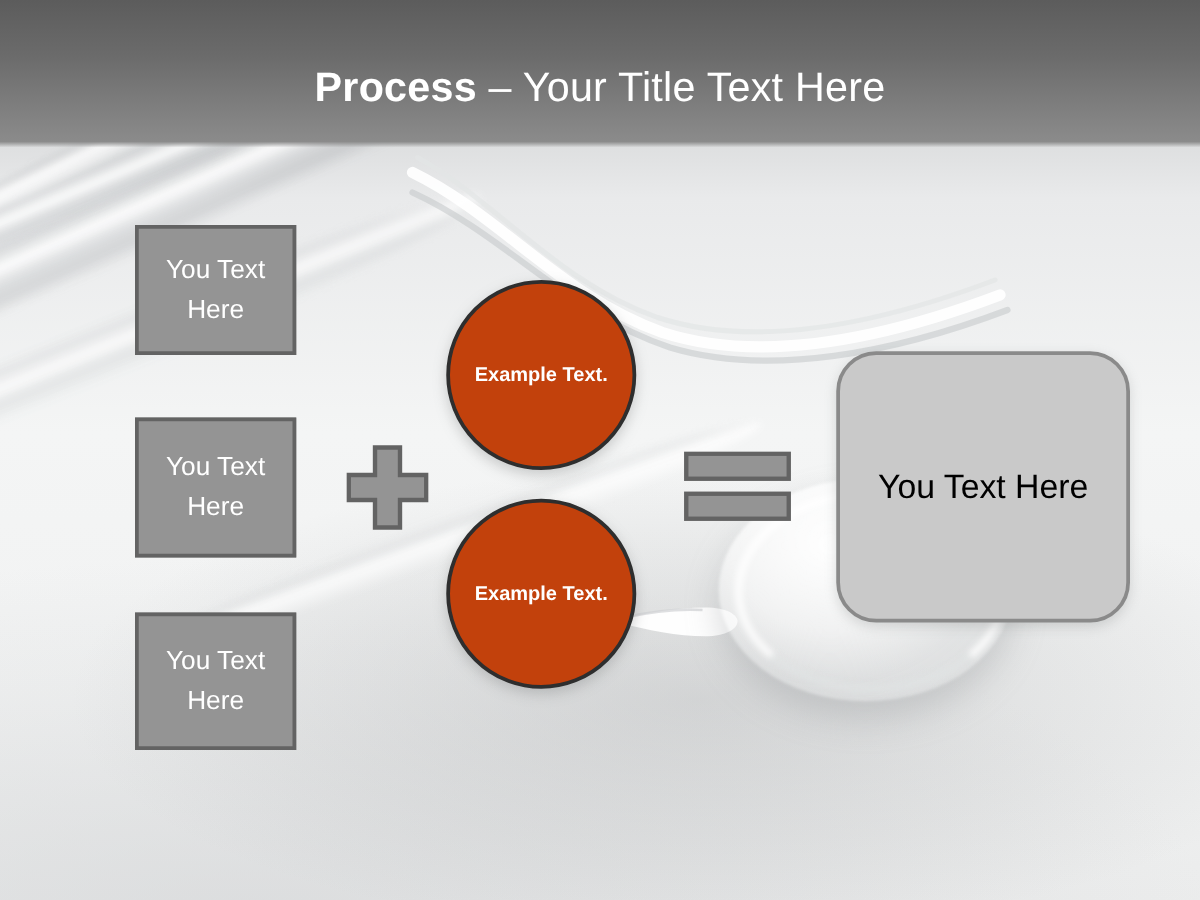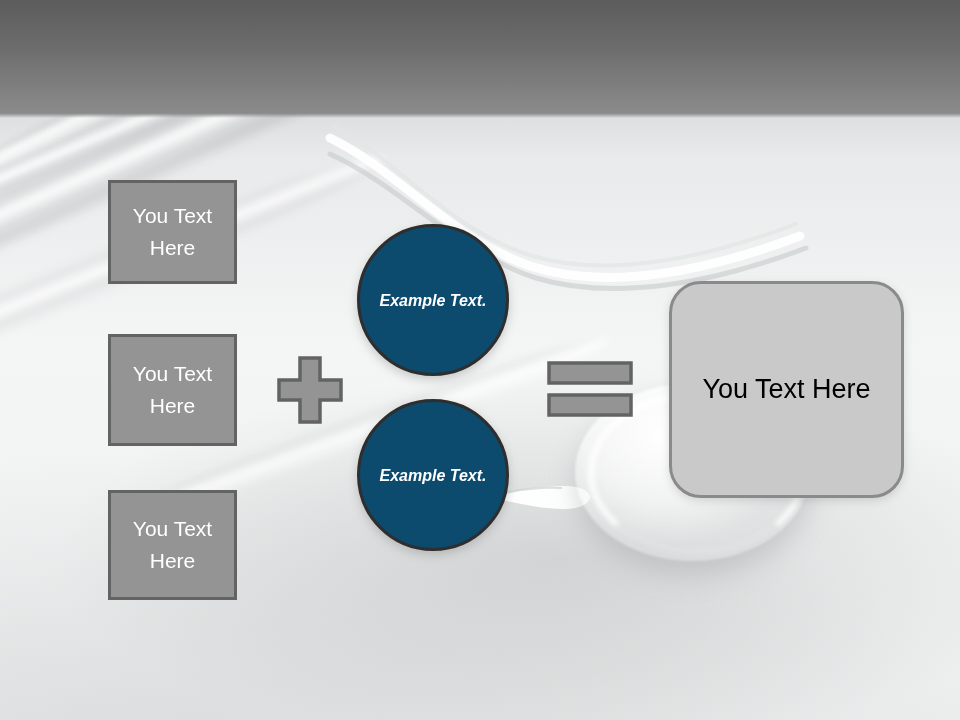--- a/index.html
+++ b/index.html
@@ -181,26 +181,25 @@
     width: 66px; height: 68px;
   }
   .plus-op svg { display: block; }
 
   
   .ex-circle {
     position: absolute;
     box-sizing: border-box;
     width: 152px; height: 152px;
     border-radius: 50%;
-    background: #0c4a6e;
+    background: #c2410c;
     border: 3px solid #2e2e2e;
     color: #ffffff;
     font-size: 16px;
     font-weight: bold;
-    font-style: italic;
     line-height: 25px;
     display: flex;
     align-items: center;
     justify-content: center;
     text-align: center;
     box-shadow: 0 4px 10px rgba(120,122,124,0.35);
   }
   .ex-circle-1 { left: 357px; top: 224px; }
   .ex-circle-2 { left: 357px; top: 399px; }
 
@@ -254,20 +253,21 @@
     <svg width="110" height="34" viewBox="0 0 110 34" fill="none">
       <path d="M2 16 C 26 10, 50 6, 72 6 C 90 6, 98 12, 98 17 C 98 23, 89 29, 72 29 C 50 29, 26 24, 2 18 Z" fill="#ffffff" opacity="0.95"></path>
       <path d="M8 14 C 30 9, 52 7, 70 8" stroke="#d0d2d4" stroke-width="2.2" fill="none" opacity="0.7"></path>
     </svg>
   </div>
 
   <div class="bowl"></div>
   <div class="bowl-rim"></div>
 
   <div class="title-band"></div>
+  <div class="title-text"><span class="title-strong">Process</span><span class="title-rest"> – Your Title Text Here</span></div>
 
   <div class="in-box in-box-1">
     <span>You Text Here</span>
   </div>
   <div class="in-box in-box-2">
     <span>You Text Here</span>
   </div>
   <div class="in-box in-box-3">
     <span>You Text Here</span>
   </div>

